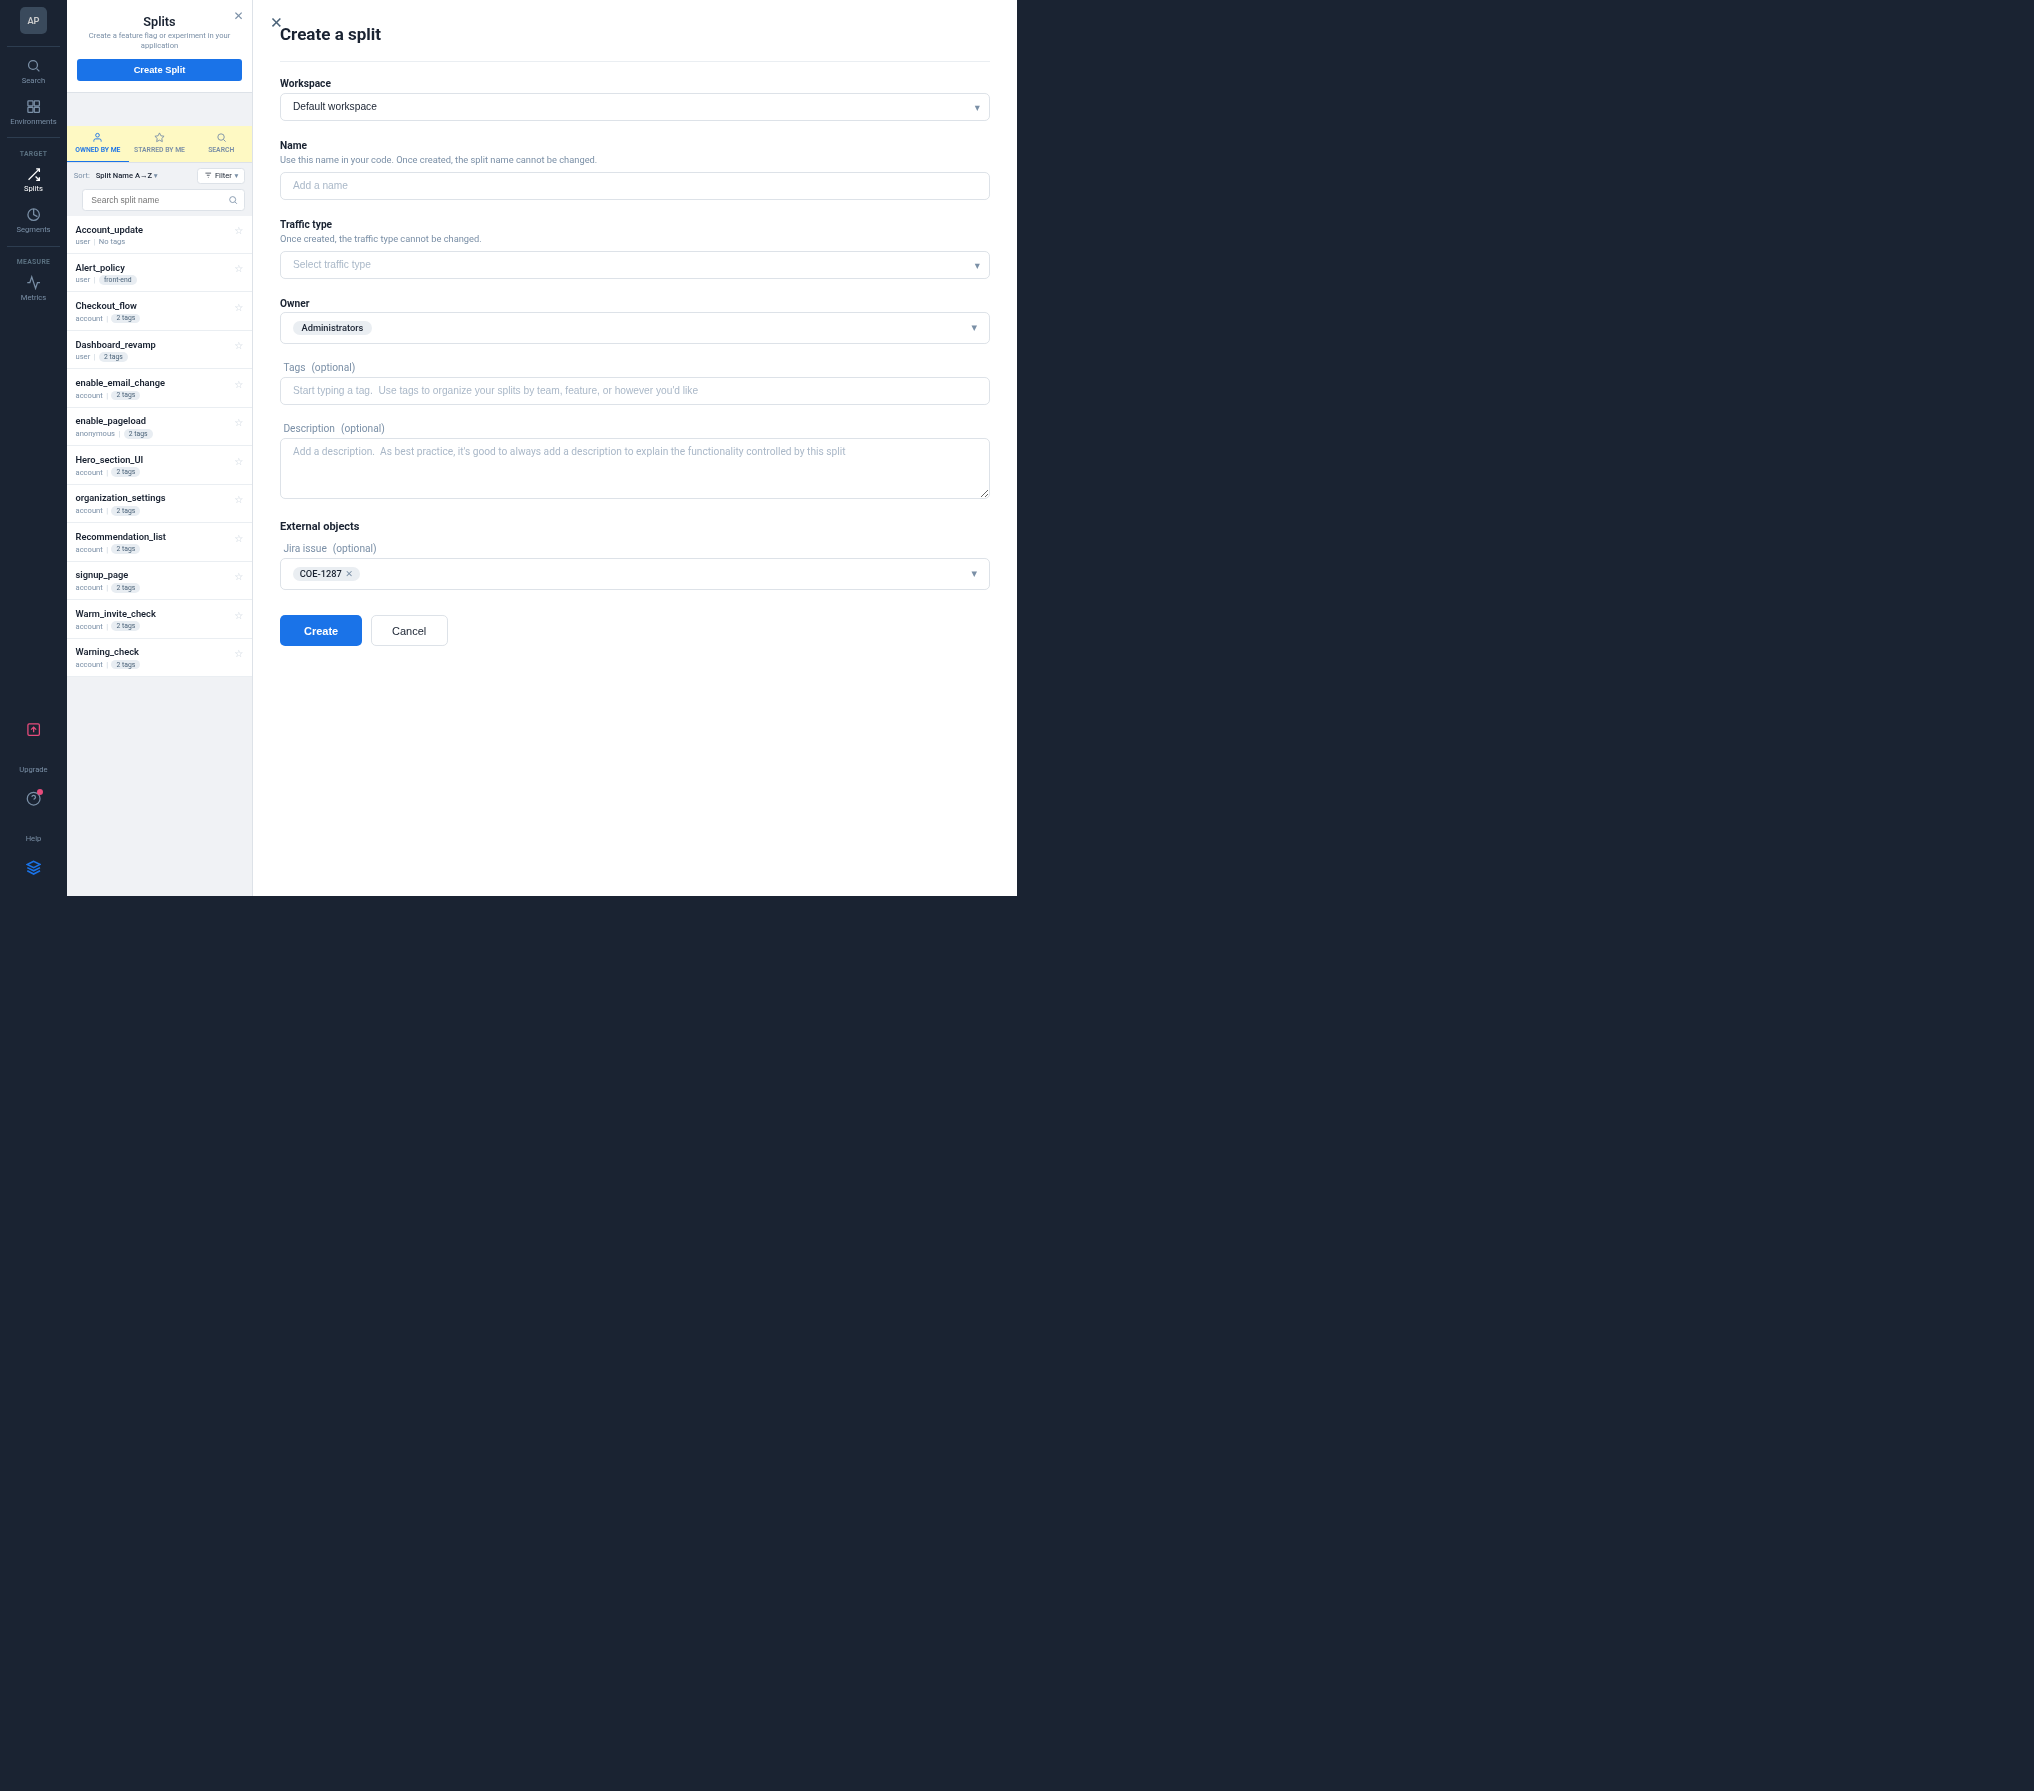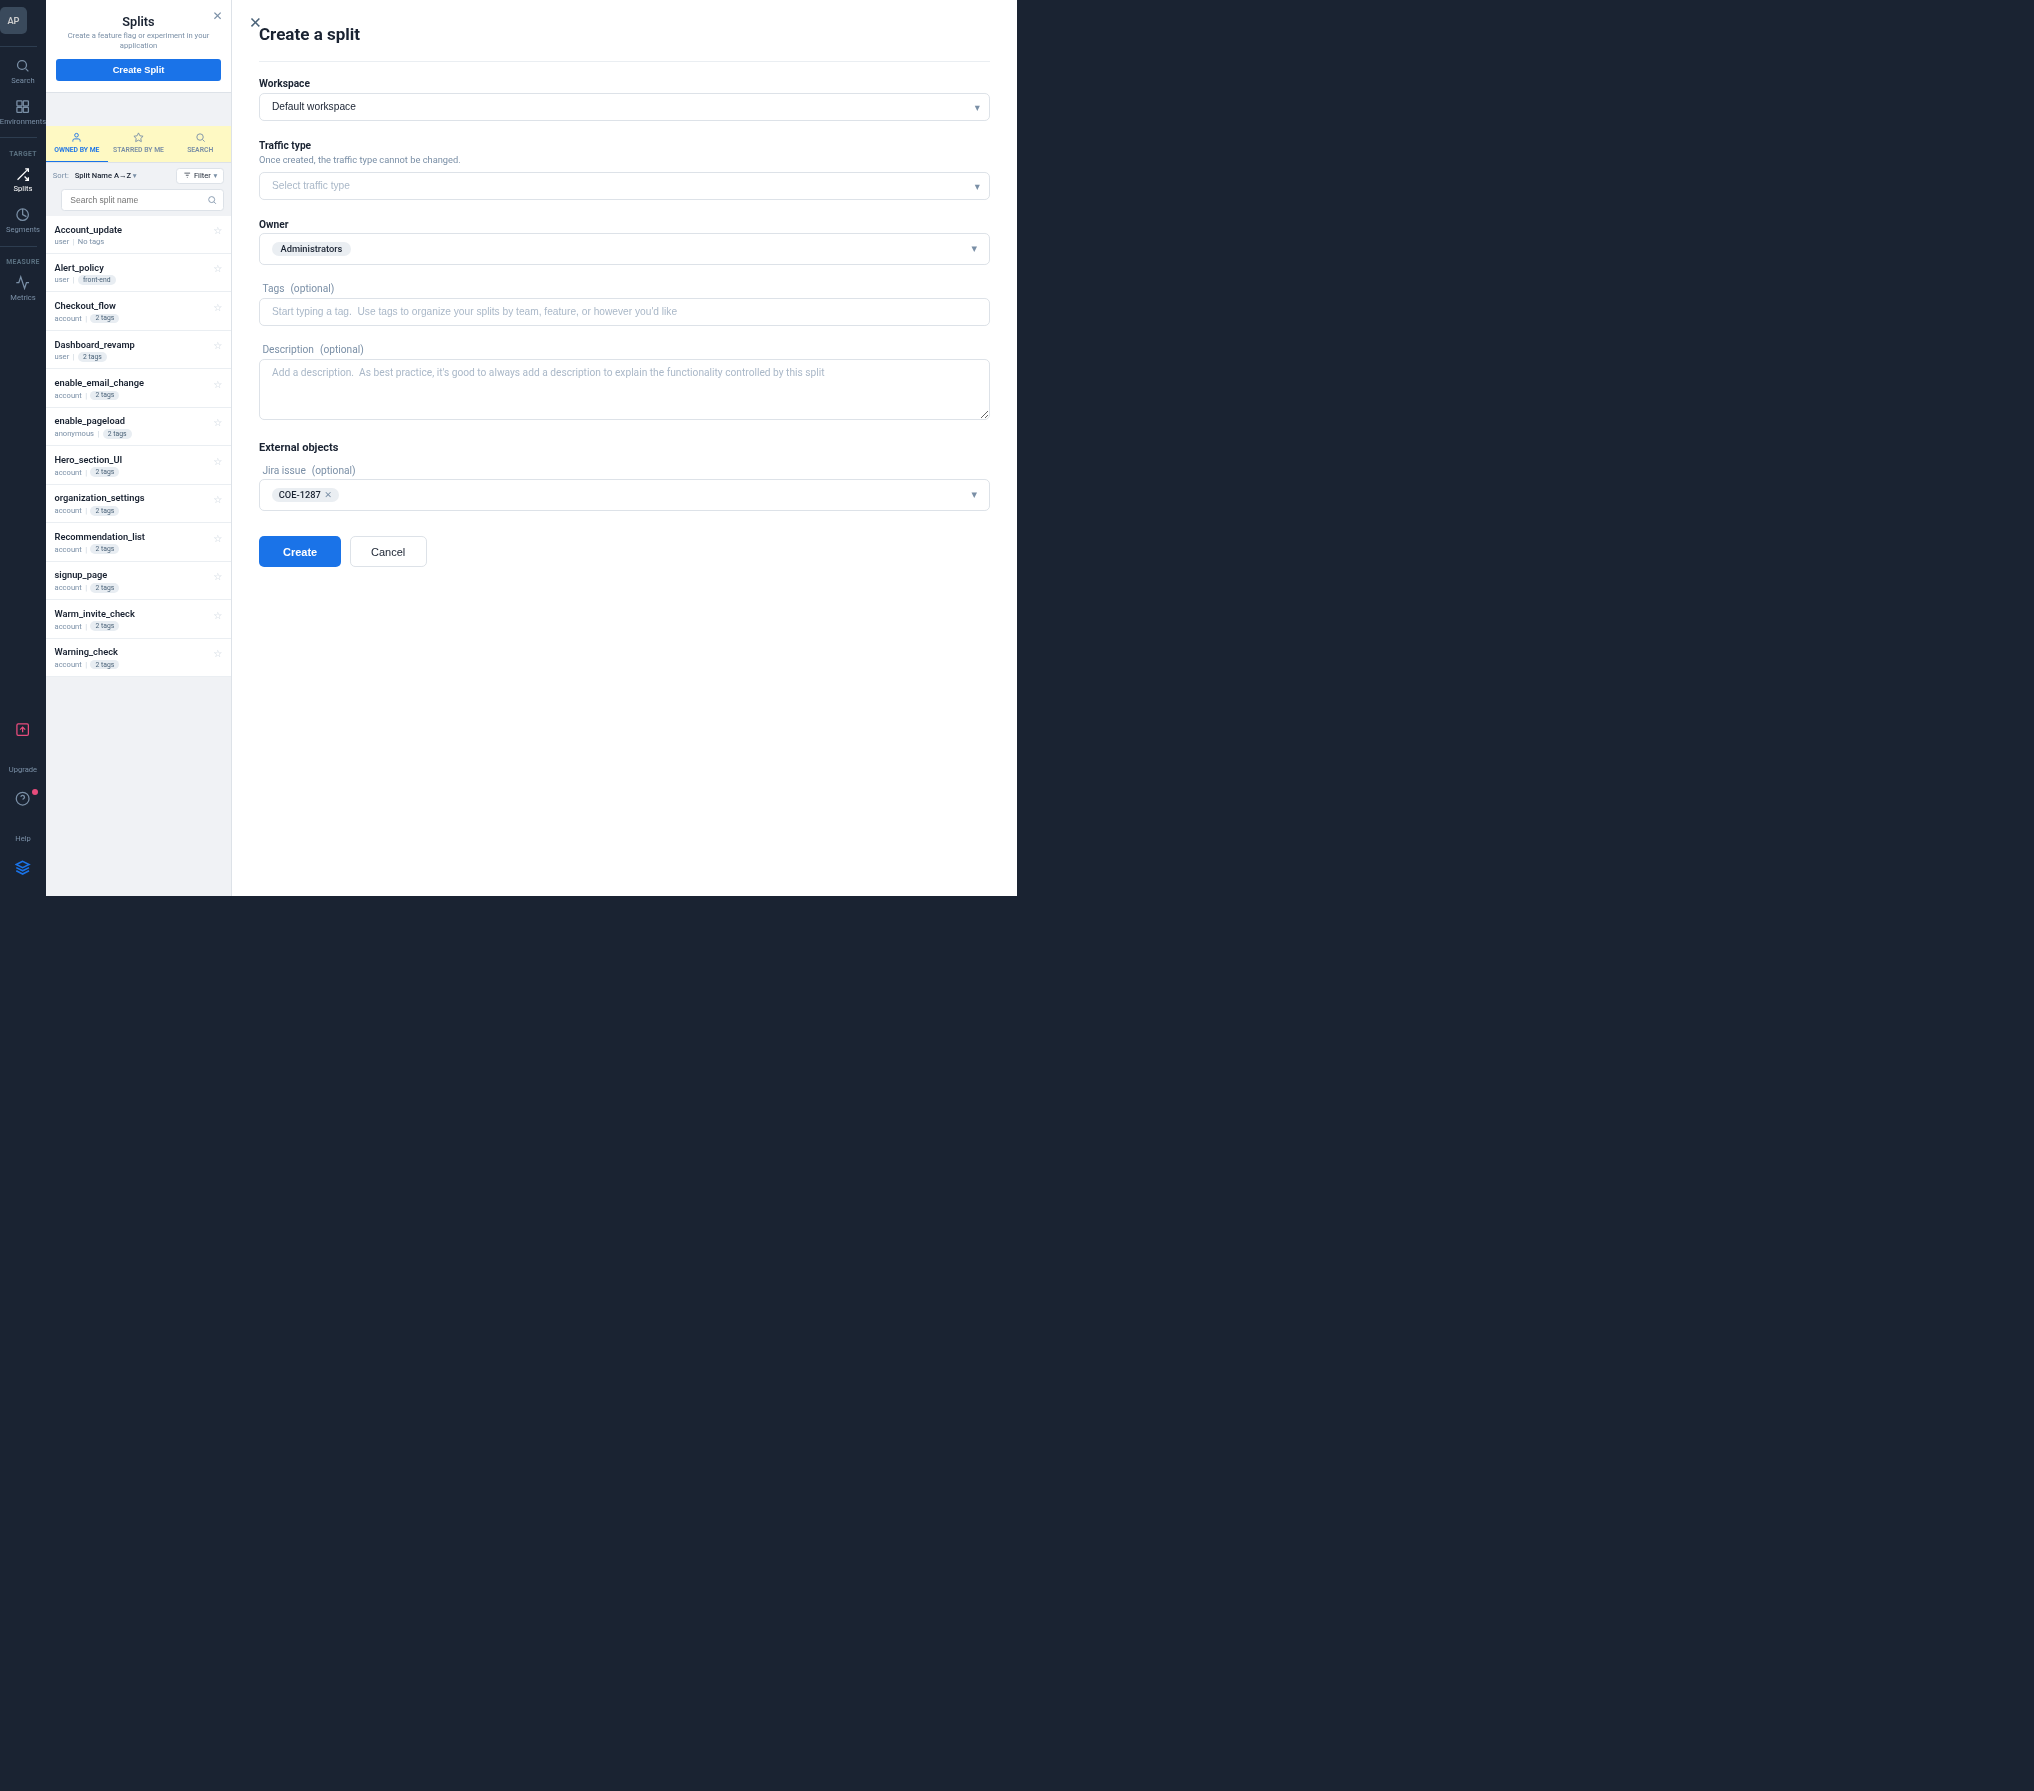--- a/index.html
+++ b/index.html
@@ -7,24 +7,25 @@
       font-family: -apple-system, BlinkMacSystemFont, 'Segoe UI', Roboto, sans-serif;
       background: #1a2332;
       display: flex;
       width: 1017px;
       min-height: 896px;
       overflow: hidden;
     }
 
     
     .sidebar {
-      width: 46px;
+      width: 67px;
       background: #1a2332;
       display: flex;
       flex-direction: column;
+      align-items: center;
       padding: 6.8px 0;
       flex-shrink: 0;
     }
     .sidebar-avatar {
       width: 27px;
       height: 27px;
       background: #3a4a5c;
       border-radius: 5.1px;
       display: flex;
       align-items: center;
@@ -710,20 +711,25 @@
   <div class="form-section">
     <div class="form-label">Workspace</div>
     <div class="select-wrapper">
       <select>
         <option>Default workspace</option>
       </select>
       <span class="chevron">▾</span>
     </div>
   </div>
 
+  <div class="form-section">
+    <div class="form-label">Name</div>
+    <div class="form-hint">Use this name in your code. Once created, the split name cannot be changed.</div>
+    <input class="form-input" type="text" placeholder="Add a name" style="">
+  </div>
 
   <div class="form-section">
     <div class="form-label">Traffic type</div>
     <div class="form-hint">Once created, the traffic type cannot be changed.</div>
     <div class="select-wrapper">
       <select style="color: rgb(170, 184, 200);">
         <option value="">Select traffic type</option>
       </select>
       <span class="chevron">▾</span>
     </div>

